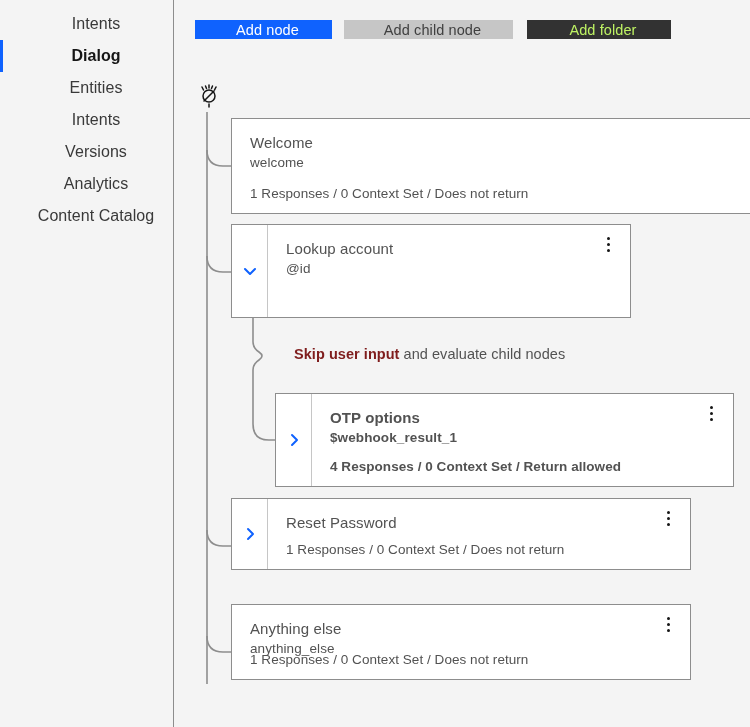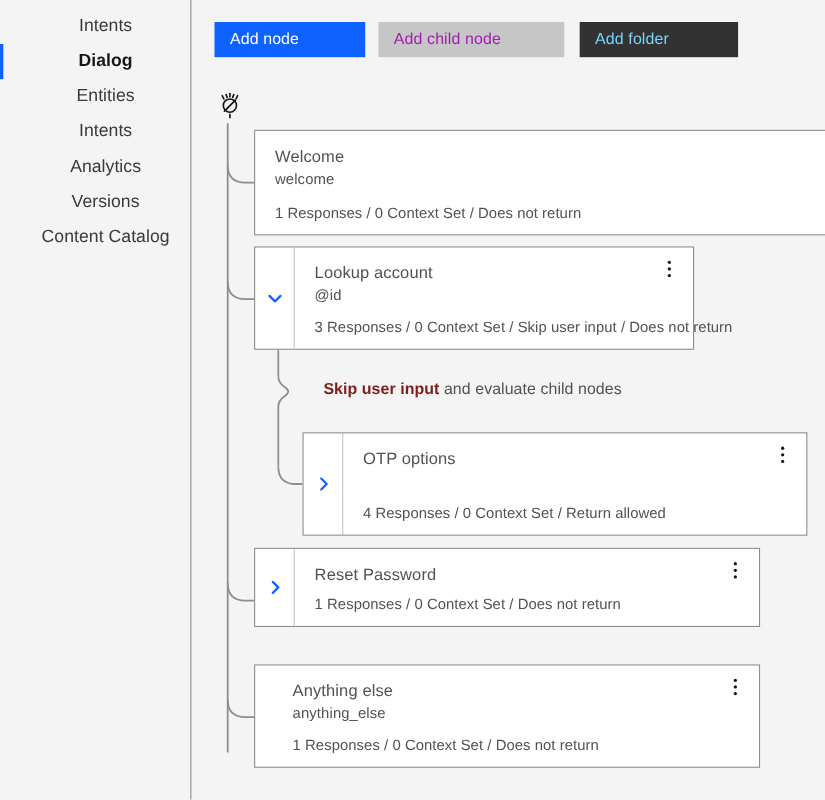--- a/index.html
+++ b/index.html
@@ -42,32 +42,32 @@
     background: #0f62fe;
   }
 
   
   #toolbar {
     position: absolute;
     left: 195px; top: 20px;
     display: flex;
   }
   .tb-btn {
-    height: 32px;
+    height: 19px;
     border: none;
     font-family: "Liberation Sans", sans-serif;
     font-size: 14.5px;
-    text-align: left;
+    text-align: center;
     padding-left: 14px;
     cursor: pointer;
     letter-spacing: 0.1px;
   }
   .tb-btn.primary   { width: 137px; background: #0f62fe; color: #ffffff; }
-  .tb-btn.disabled  { width: 169px; background: #c6c6c6; color: #a21caf; cursor: not-allowed; margin-left: 12px; }
-  .tb-btn.dark      { width: 144px; background: #323232; color: #7dd3fc; margin-left: 14px; }
+  .tb-btn.disabled  { width: 169px; background: #c6c6c6; color: #404040; cursor: not-allowed; margin-left: 12px; }
+  .tb-btn.dark      { width: 144px; background: #323232; color: #bef264; margin-left: 14px; }
 
   
   #canvas { position: absolute; left: 175px; top: 0; width: 575px; height: 727px; }
   #wires  { position: absolute; left: 0; top: 0; width: 575px; height: 727px; pointer-events: none; }
 
   #root-icon {
     position: absolute;
     left: 21px; top: 82px;
     width: 26px; height: 26px;
   }
@@ -153,24 +153,24 @@
     <div class="nav-item active">
       <span>Dialog</span>
     </div>
     <div class="nav-item">
       <span>Entities</span>
     </div>
     <div class="nav-item">
       <span>Intents</span>
     </div>
     <div class="nav-item">
+      <span>Versions</span>
+    </div>
+    <div class="nav-item">
       <span>Analytics</span>
-    </div>
-    <div class="nav-item">
-      <span>Versions</span>
     </div>
     <div class="nav-item">
       <span>Content Catalog</span>
     </div>
   </nav>
 
   <div id="toolbar">
     <button class="tb-btn primary">Add node</button>
     <button class="tb-btn disabled" disabled="">Add child node</button>
     <button class="tb-btn dark">Add folder</button>
@@ -229,41 +229,41 @@
 
     <div class="node" style="left:56px; top:224px; width:400px; height:94px;">
       <div class="node-gutter">
         <svg class="chev" viewBox="0 0 16 16" xmlns="http://www.w3.org/2000/svg">
           <path d="M3 6 L8 11 L13 6" fill="none" stroke="#0f62fe" stroke-width="2" stroke-linecap="round" stroke-linejoin="round"></path>
         </svg>
       </div>
       <div class="node-body">
         <div class="node-title">Lookup account</div>
         <div class="node-sub">@id</div>
-        <div class="node-foot">3 Responses / 0 Context Set / Skip user input / Does not return</div>
         <div class="kebab">
             <i></i>
             <i></i>
             <i></i>
           </div>
       </div>
     </div>
 
     <div id="branch-label">
       <b>Skip user input</b><span> and evaluate child nodes</span>
     </div>
 
-    <div class="node" style="left:100px; top:393px; width:459px; height:94px;">
+    <div class="node" style="left:100px; top:393px; width:459px; height:94px;font-weight:bold;">
       <div class="node-gutter">
         <svg class="chev" viewBox="0 0 16 16" xmlns="http://www.w3.org/2000/svg">
           <path d="M6 3 L11 8 L6 13" fill="none" stroke="#0f62fe" stroke-width="2" stroke-linecap="round" stroke-linejoin="round"></path>
         </svg>
       </div>
       <div class="node-body">
         <div class="node-title">OTP options</div>
+        <div class="node-sub">$webhook_result_1</div>
         <div class="node-foot">4 Responses / 0 Context Set / Return allowed</div>
         <div class="kebab">
             <i></i>
             <i></i>
             <i></i>
           </div>
       </div>
     </div>
 
     <div class="node" style="left:56px; top:498px; width:460px; height:72px;">
@@ -277,21 +277,21 @@
         <div class="node-sub"></div>
         <div class="node-foot">1 Responses / 0 Context Set / Does not return</div>
         <div class="kebab">
             <i></i>
             <i></i>
             <i></i>
           </div>
       </div>
     </div>
 
-    <div class="node" style="left:56px; top:604px; width:460px; height:94px;padding-left:16px;">
+    <div class="node" style="left:56px; top:604px; width:460px; height:76px;">
       <div class="node-gutter blank"></div>
       <div class="node-body">
         <div class="node-title">Anything else</div>
         <div class="node-sub">anything_else</div>
         <div class="node-foot">1 Responses / 0 Context Set / Does not return</div>
         <div class="kebab">
             <i></i>
             <i></i>
             <i></i>
           </div>

